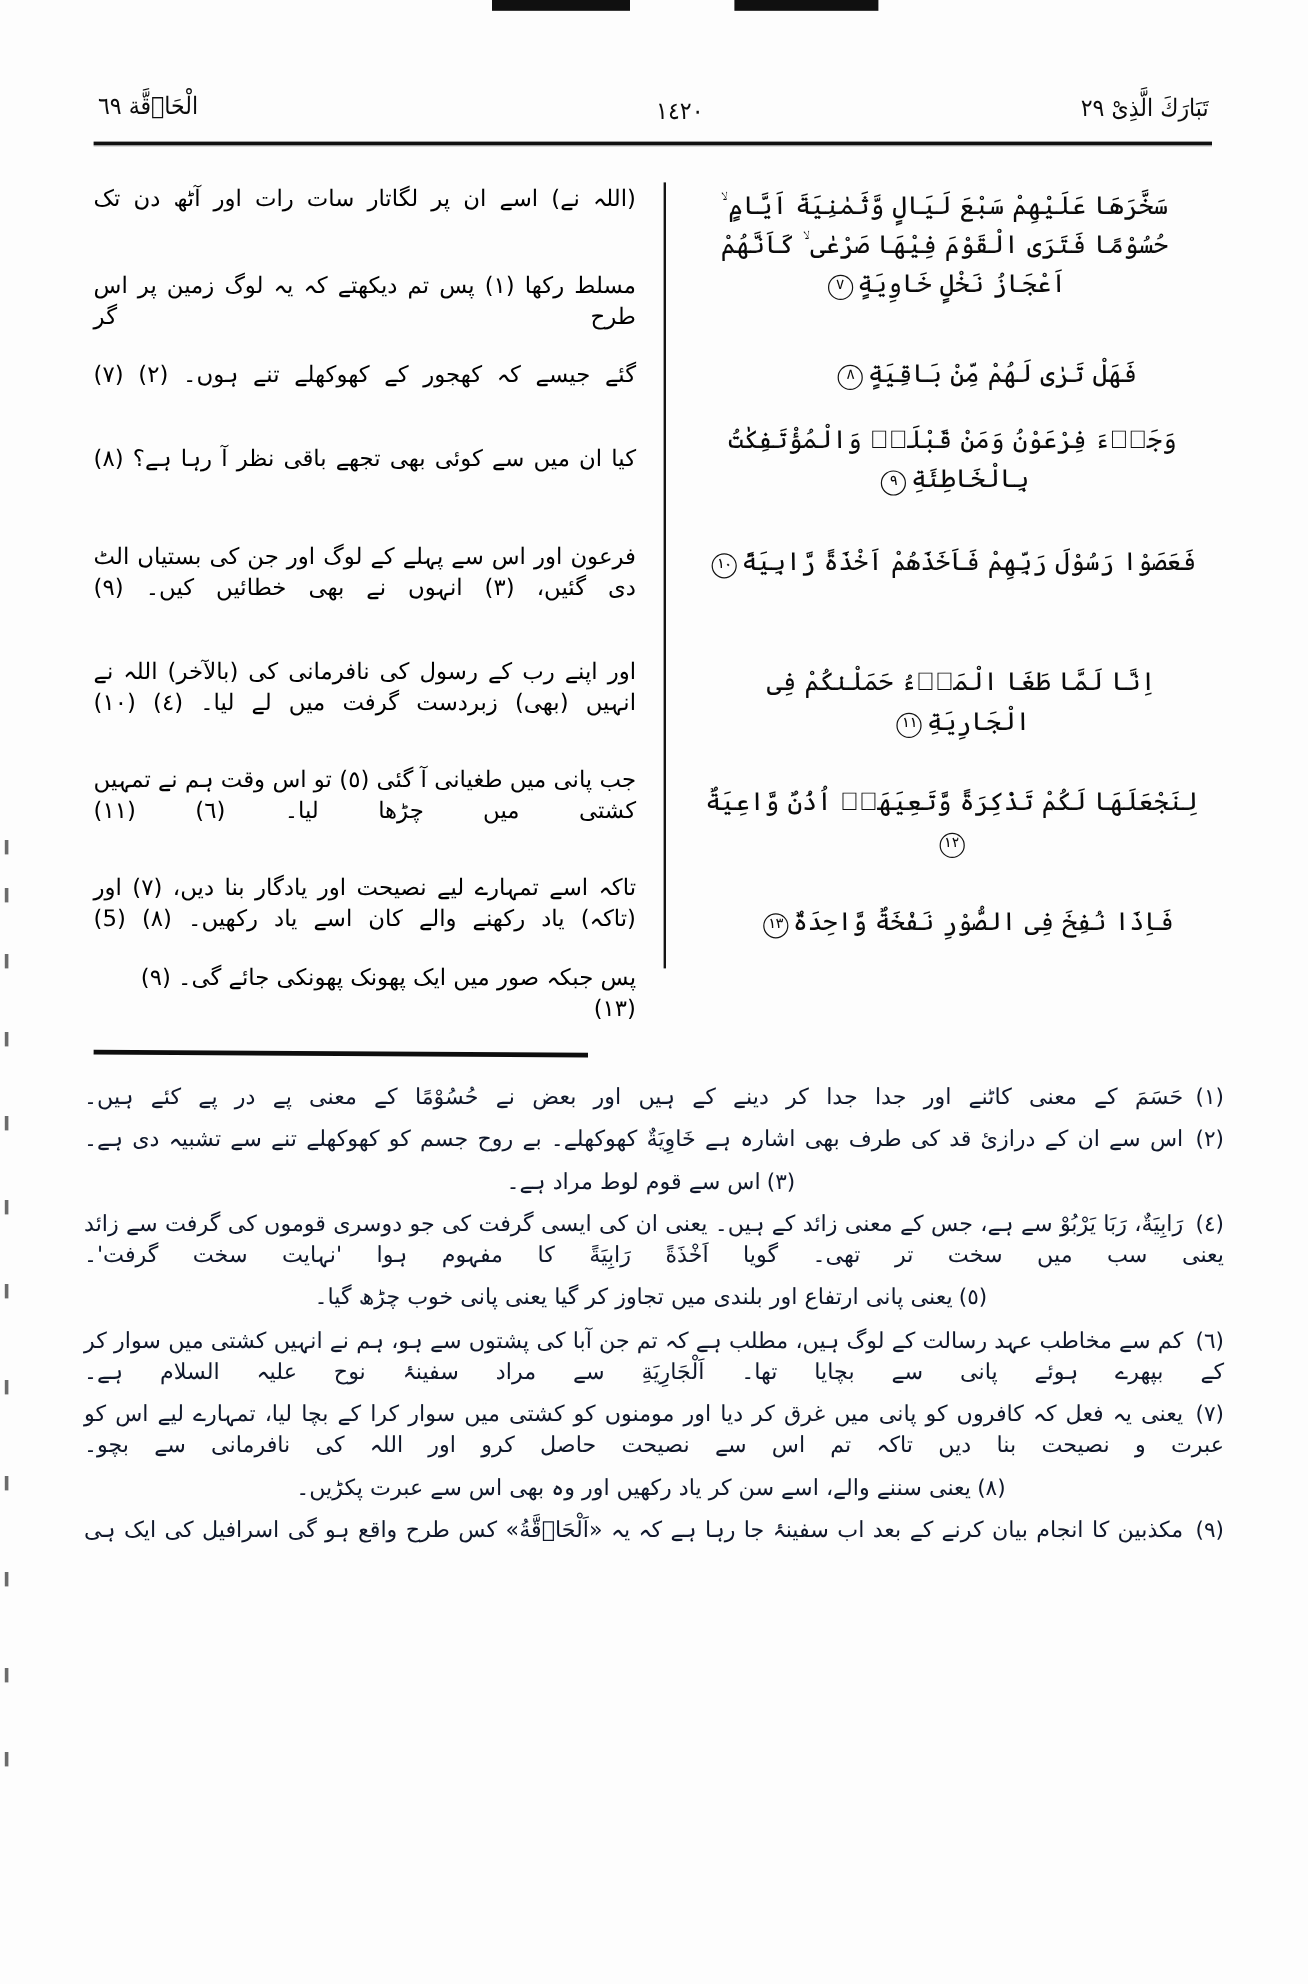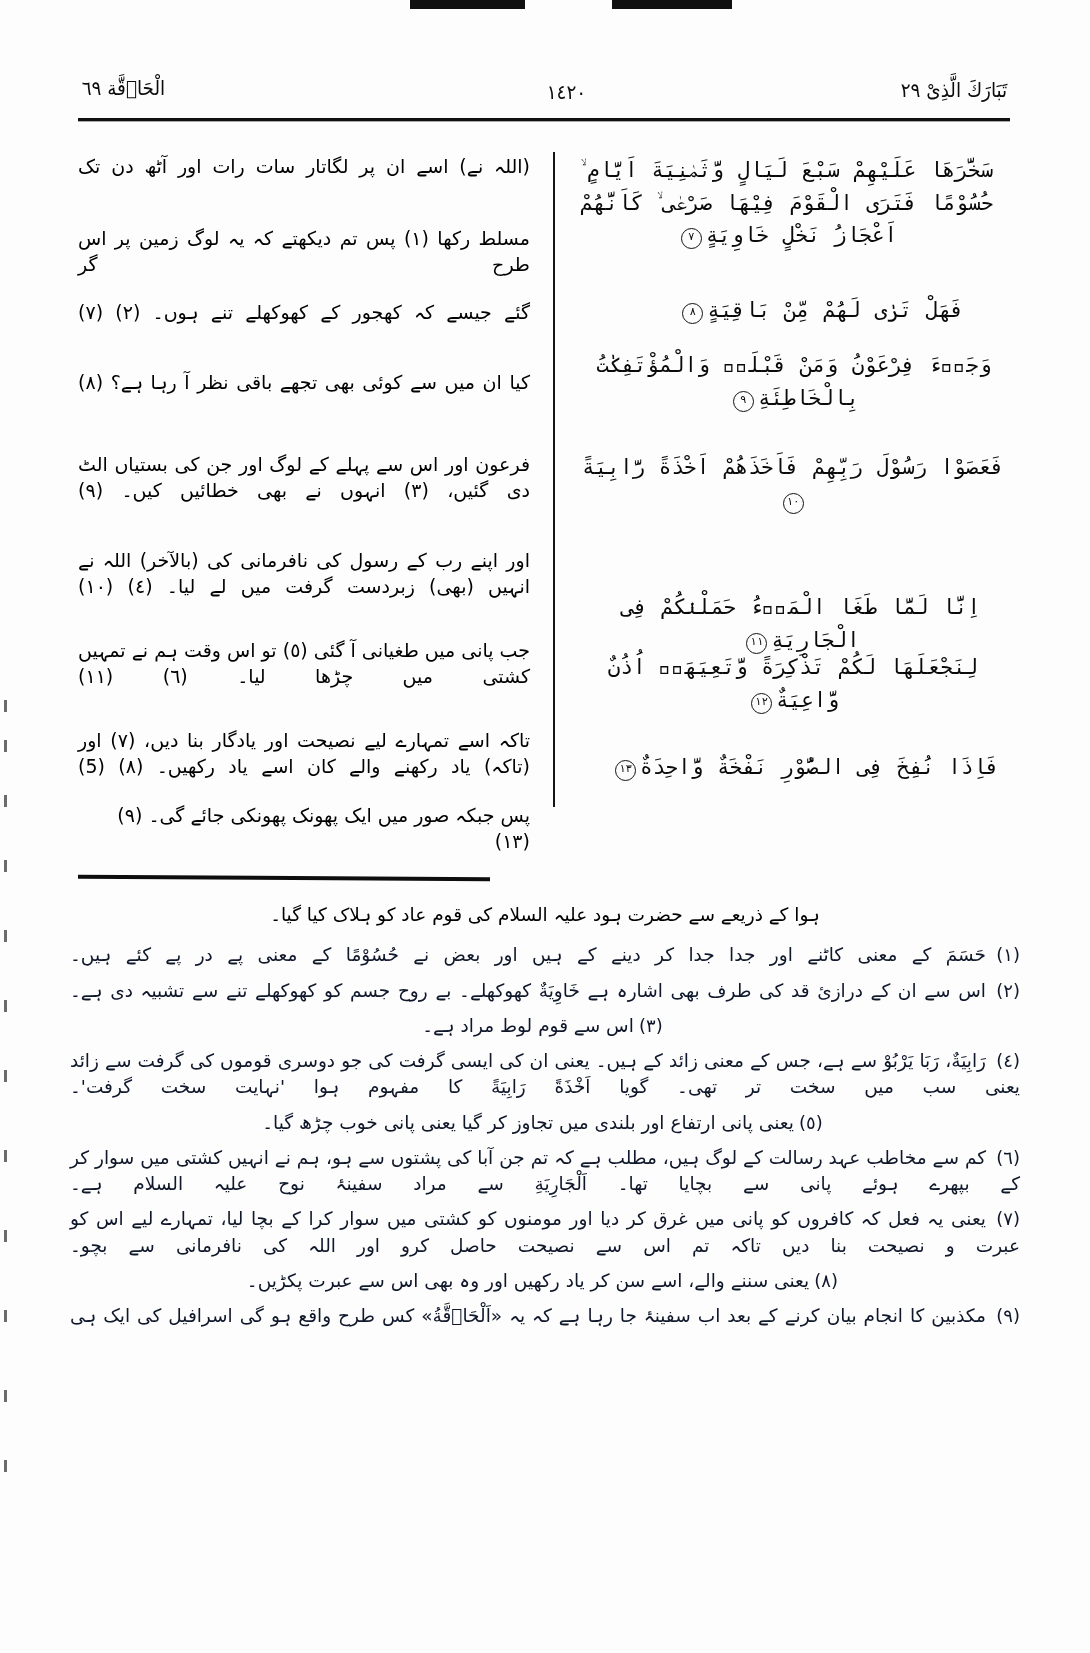--- a/index.html
+++ b/index.html
@@ -108,21 +108,21 @@
   .col-arabic {
     position: absolute;
     top: 0;
     right: 0;
     width: 450px;
     height: 100%;
     direction: rtl;
     text-align: center;
   }
   .ayah {
-    font-family: Liberation Mono, monospace;
+    font-family: Liberation Sans, sans-serif;
     font-size: 21px;
     line-height: 1.55;
     color: #0a0a0a;
     margin: 0;
     padding: 0 4px;
     white-space: normal;
     word-spacing: 1px;
     text-align: center;
     direction: rtl;
   }
@@ -136,21 +136,21 @@
     font-size: 11px;
     text-align: center;
     margin: 0 4px;
     vertical-align: 2px;
   }
 
   .ayah-7  { position: absolute; top: 8px;   right: 2px; left: 2px; }
   .ayah-8  { position: absolute; top: 148px; right: 2px; left: 70px; }
   .ayah-9  { position: absolute; top: 203px; right: 2px; left: 16px; }
   .ayah-10 { position: absolute; top: 305px; right: 2px; left: 14px; }
-  .ayah-11 { position: absolute; top: 405px; right: 2px; left: 30px; margin-top: 40px; }
+  .ayah-11 { position: absolute; top: 405px; right: 2px; left: 30px; }
   .ayah-12 { position: absolute; top: 505px; right: 2px; left: 14px; }
   .ayah-13 { position: absolute; top: 605px; right: 2px; left: 38px; }
 
   
   .col-urdu {
     position: absolute;
     top: 0;
     left: 0;
     width: 452px;
     height: 100%;
@@ -301,21 +301,20 @@
       <div class="urdu-line u8">تاکہ اسے تمہارے لیے نصیحت اور یادگار بنا دیں، (٧) اور (تاکہ) یاد رکھنے والے کان اسے یاد رکھیں۔ (٨) (5)</div>
       <div class="urdu-line" style="top:655px">پس جبکہ صور میں ایک پھونک پھونکی جائے گی۔ (٩) (١٣)</div>
     </div>
 
   </div>
 
   <div class="foot-rule"></div>
 
   <div class="footnotes">
 
-    <div class="fn-intro">ہوا کے ذریعے سے حضرت ہود علیہ السلام کی قوم عاد کو ہلاک کیا گیا۔</div>
 
     <div class="fn-row">
       <span class="fn-num">(١)</span><span>حَسَمَ کے معنی کاٹنے اور جدا جدا کر دینے کے ہیں اور بعض نے حُسُوْمًا کے معنی پے در پے کئے ہیں۔</span>
     </div>
 
     <div class="fn-row">
       <span class="fn-num">(٢)</span><span>اس سے ان کے درازئ قد کی طرف بھی اشارہ ہے خَاوِیَةٌ کھوکھلے۔ بے روح جسم کو کھوکھلے تنے سے تشبیہ دی ہے۔</span>
     </div>
 
     <div class="fn-row centeredish">

